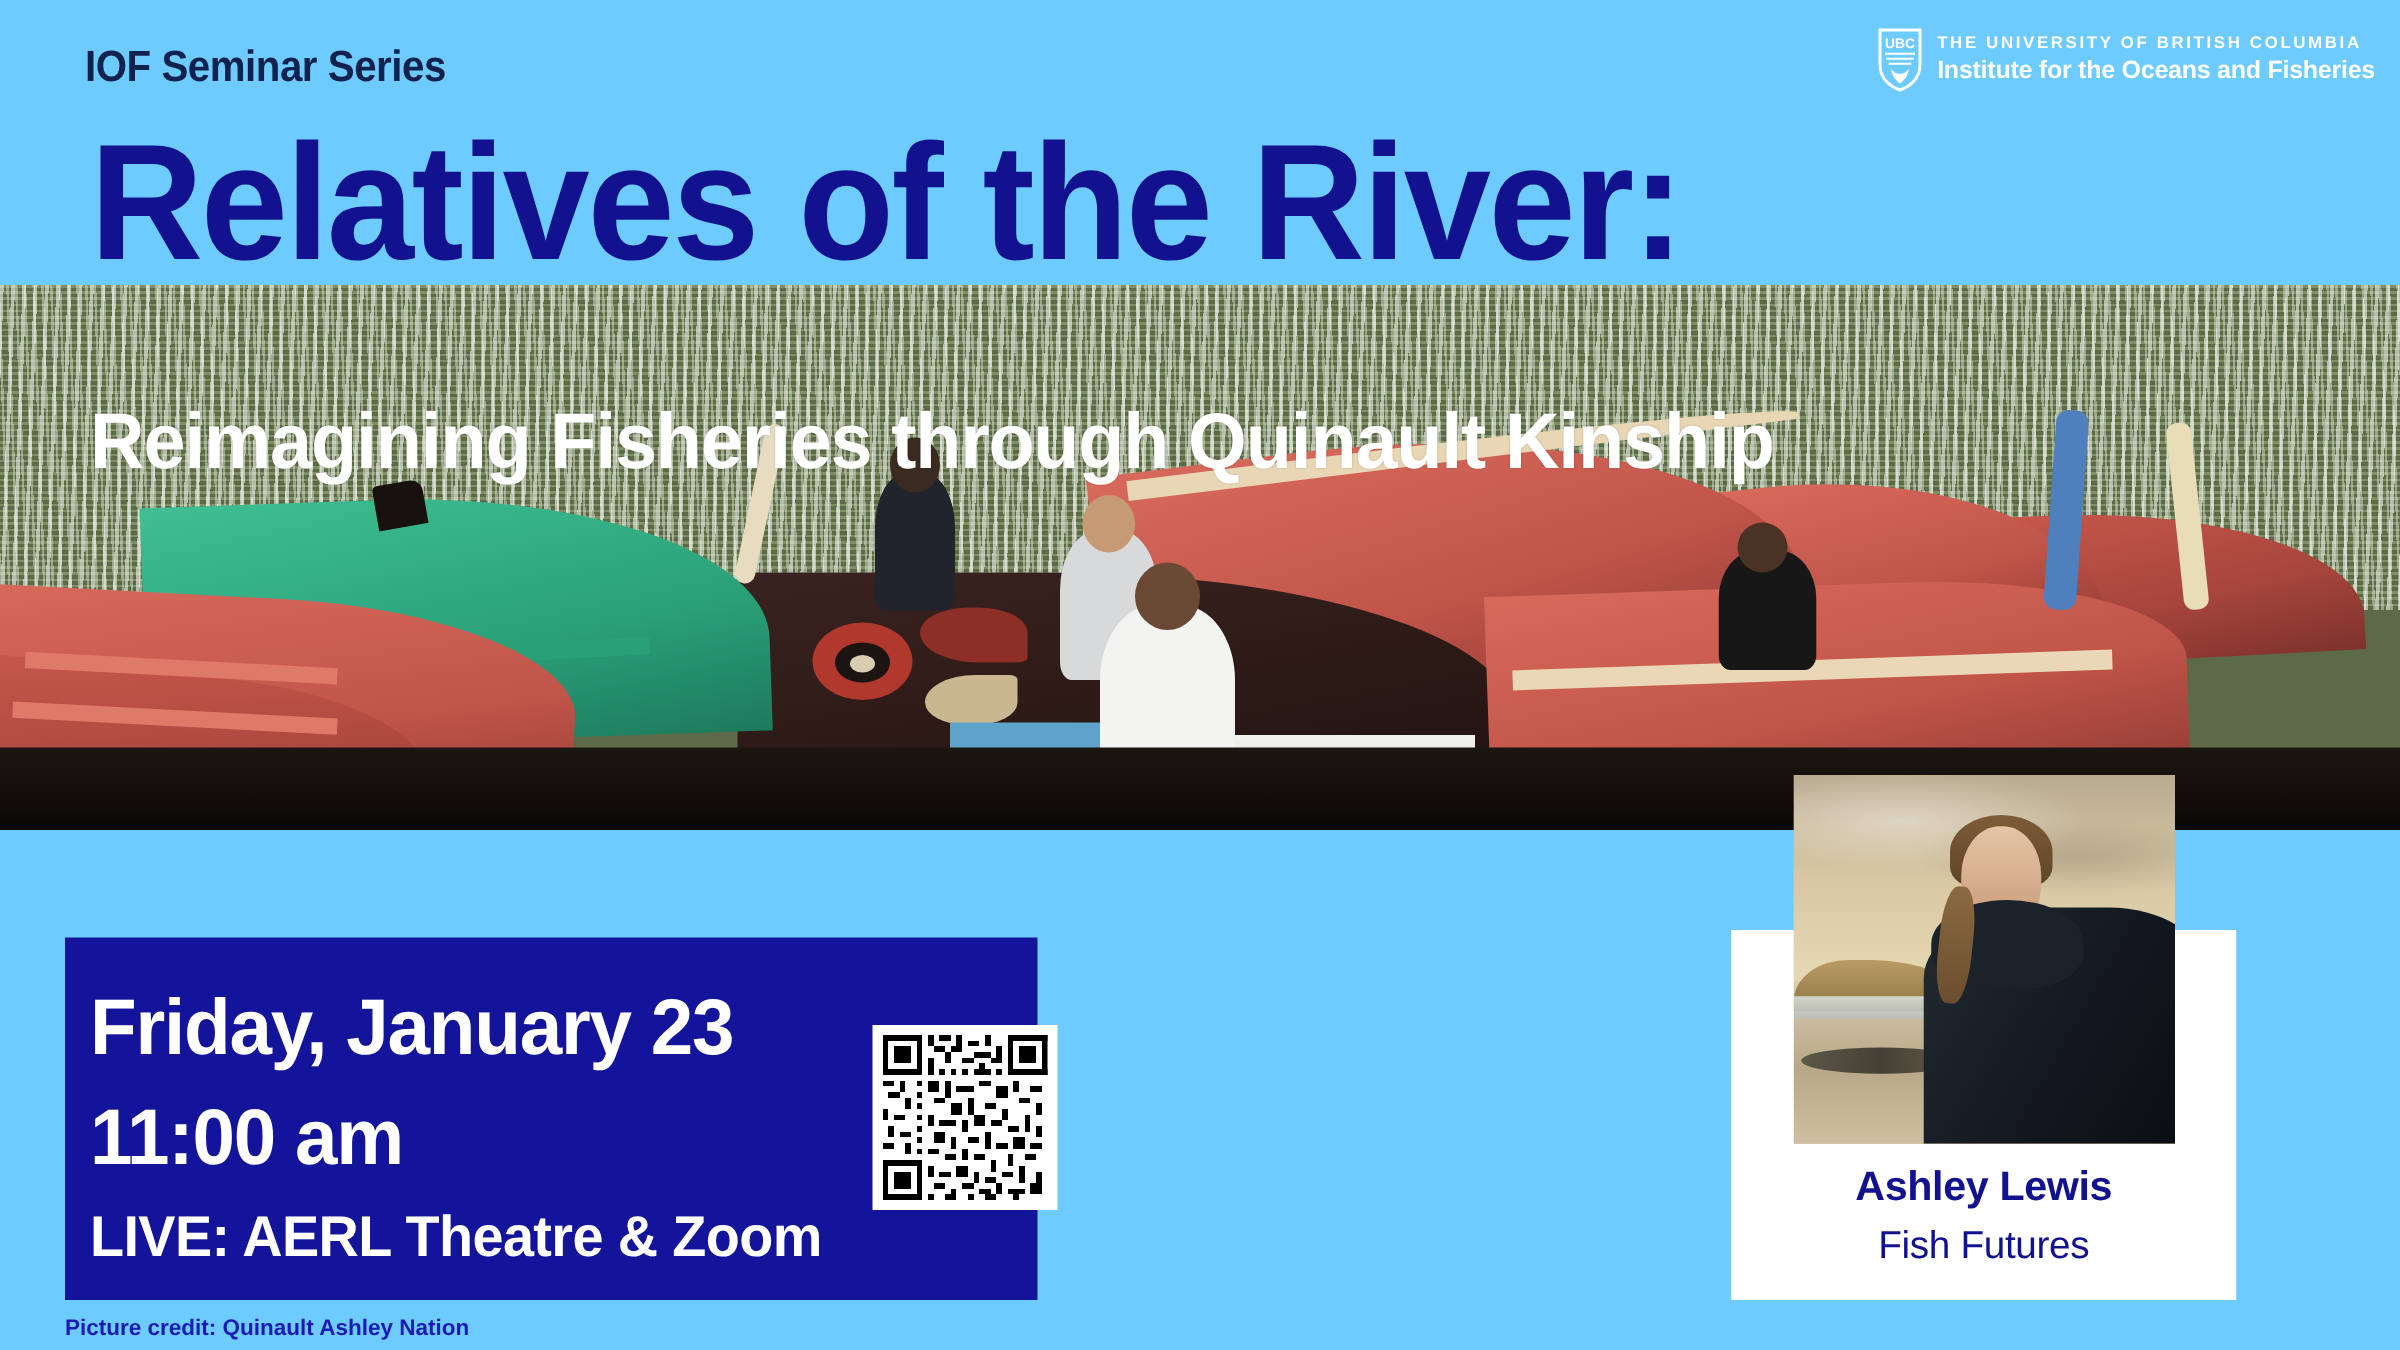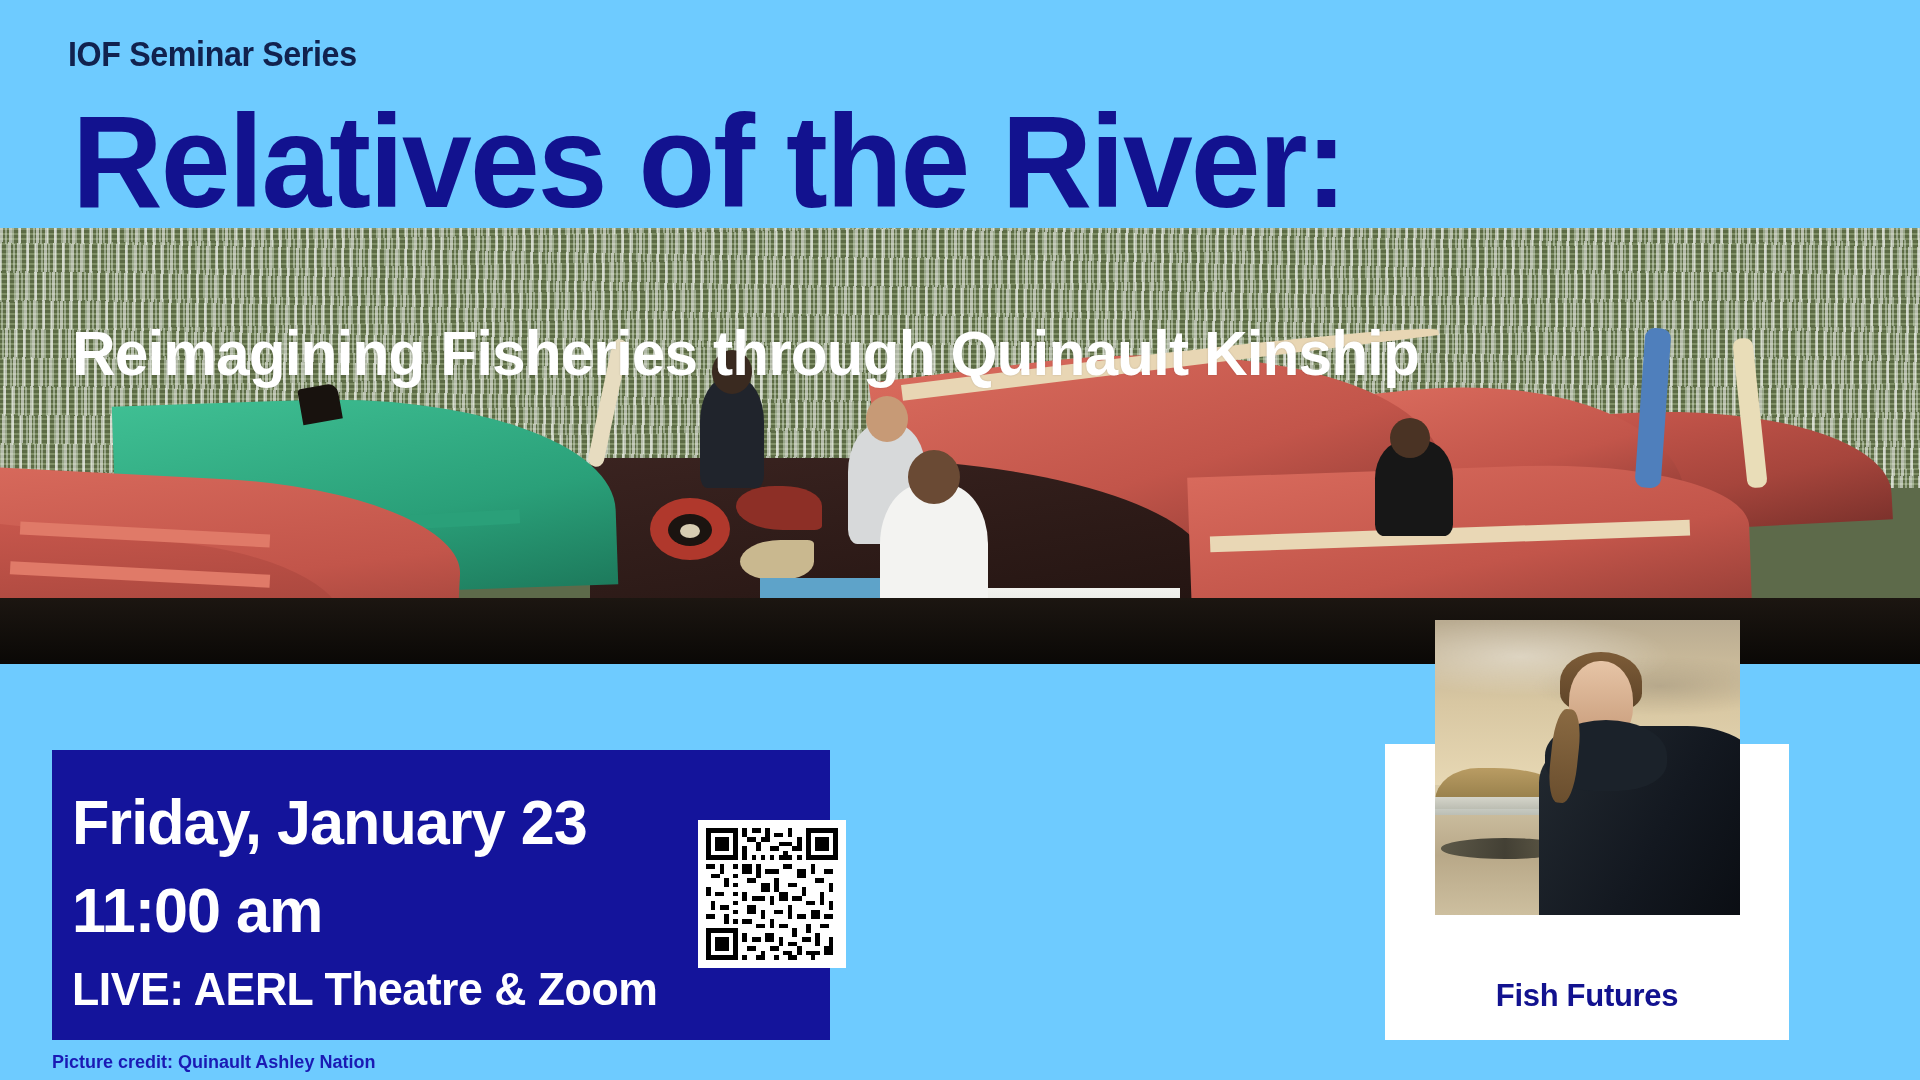--- a/index.html
+++ b/index.html
@@ -128,21 +128,21 @@
   .speaker-card{
     position:absolute; left:1385px; top:744px; width:404px; height:296px;
     background:#ffffff;
   }
   .speaker-name{
     position:absolute; left:0; right:0; top:186px; text-align:center;
     font-size:33px; font-weight:bold; color:#12128f; letter-spacing:-0.3px;
   }
   .speaker-affil{
     position:absolute; left:0; right:0; top:234px; text-align:center;
-    font-size:31px; font-weight:bold; color:#12128f; letter-spacing:-0.3px;
+    font-size:31px; font-weight:normal; color:#12128f; letter-spacing:-0.3px;
   }
 
   .speaker-photo{
     position:absolute; left:1435px; top:620px; width:305px; height:295px;
     overflow:hidden; z-index:4;
     background:linear-gradient(#cdbb98 0%, #e0cfa9 34%, #d9cba9 60%, #c7b892 100%);
   }
   .sp-sky{
     position:absolute; left:0; top:0; width:100%; height:56%;
     background:
@@ -206,20 +206,32 @@
     font-size:18px; font-weight:600; color:#1a1ab4; white-space:nowrap;
   }
 </style>
 </head>
 <body>
 
 <div class="poster">
 
   <div class="series-title">IOF Seminar Series</div>
 
+  <div class="ubc-logo">
+    <svg class="ubc-shield" viewBox="0 0 36 52">
+      <path d="M2 2 H34 V30 C34 42 24 48 18 50 C12 48 2 42 2 30 Z" fill="none" stroke="#ffffff" stroke-width="2.4"></path>
+      <text x="18" y="16" font-family="Liberation Sans, sans-serif" font-size="11" font-weight="bold" fill="#ffffff" text-anchor="middle">UBC</text>
+      <path d="M6 21 H30 M7 25 H29 M9 29 H27" stroke="#ffffff" stroke-width="1.6"></path>
+      <path d="M18 45 C13 41 11 36 11 33 C13 36 15 37 18 37 C21 37 23 36 25 33 C25 36 23 41 18 45 Z" fill="#ffffff"></path>
+    </svg>
+    <div class="ubc-text">
+      <div class="ubc-line1">THE UNIVERSITY OF BRITISH COLUMBIA</div>
+      <div class="ubc-line2">Institute for the Oceans and Fisheries</div>
+    </div>
+  </div>
 
   <div class="main-title">Relatives of the River:</div>
 
   <div class="photo-band">
     <div class="water"></div>
 
     <div class="canoe canoe-red2" style="left:1560px; top:180px; width:330px; height:120px;
                 border-radius:0 78% 0 0; transform:rotate(-3deg);"></div>
     <div class="canoe canoe-red" style="left:1380px; top:150px; width:300px; height:150px;
                 border-radius:0 88% 0 0; transform:rotate(-6deg);"></div>
@@ -417,20 +429,21 @@
         <rect x="8" y="28" width="1" height="1"></rect>
           <rect x="11" y="28" width="2" height="1"></rect>
         <rect x="15" y="28" width="1" height="1"></rect>
           <rect x="18" y="28" width="2" height="1"></rect>
         <rect x="23" y="28" width="1" height="1"></rect>
       </g>
     </svg>
   </div>
 
   <div class="speaker-card">
+    <div class="speaker-name">Ashley Lewis</div>
     <div class="speaker-affil">Fish Futures</div>
   </div>
 
   <div class="speaker-photo">
     <div class="sp-sky"></div>
     <div class="sp-cliff"></div>
     <div class="sp-cliff2"></div>
     <div class="sp-surf"></div>
     <div class="sp-sand"></div>
     <div class="sp-kelp"></div>

